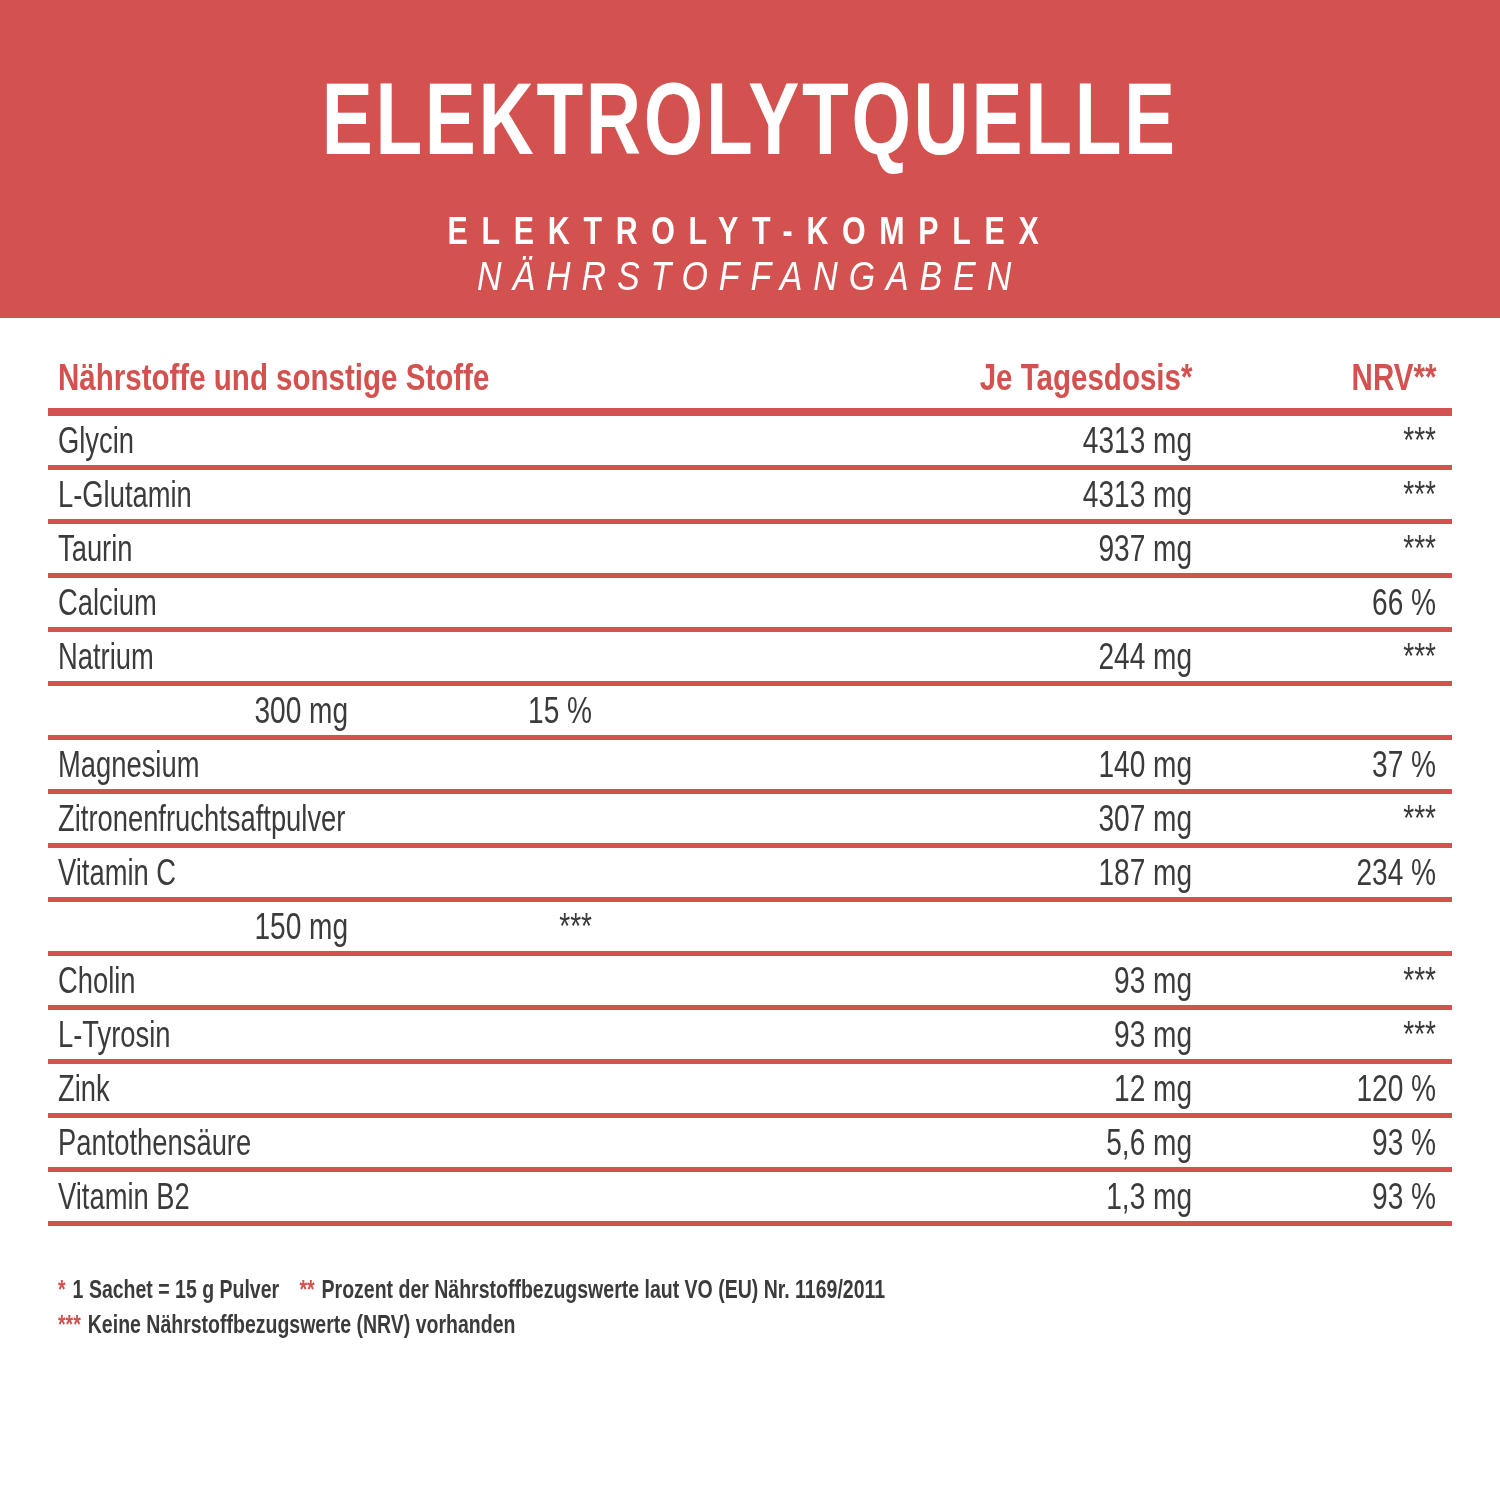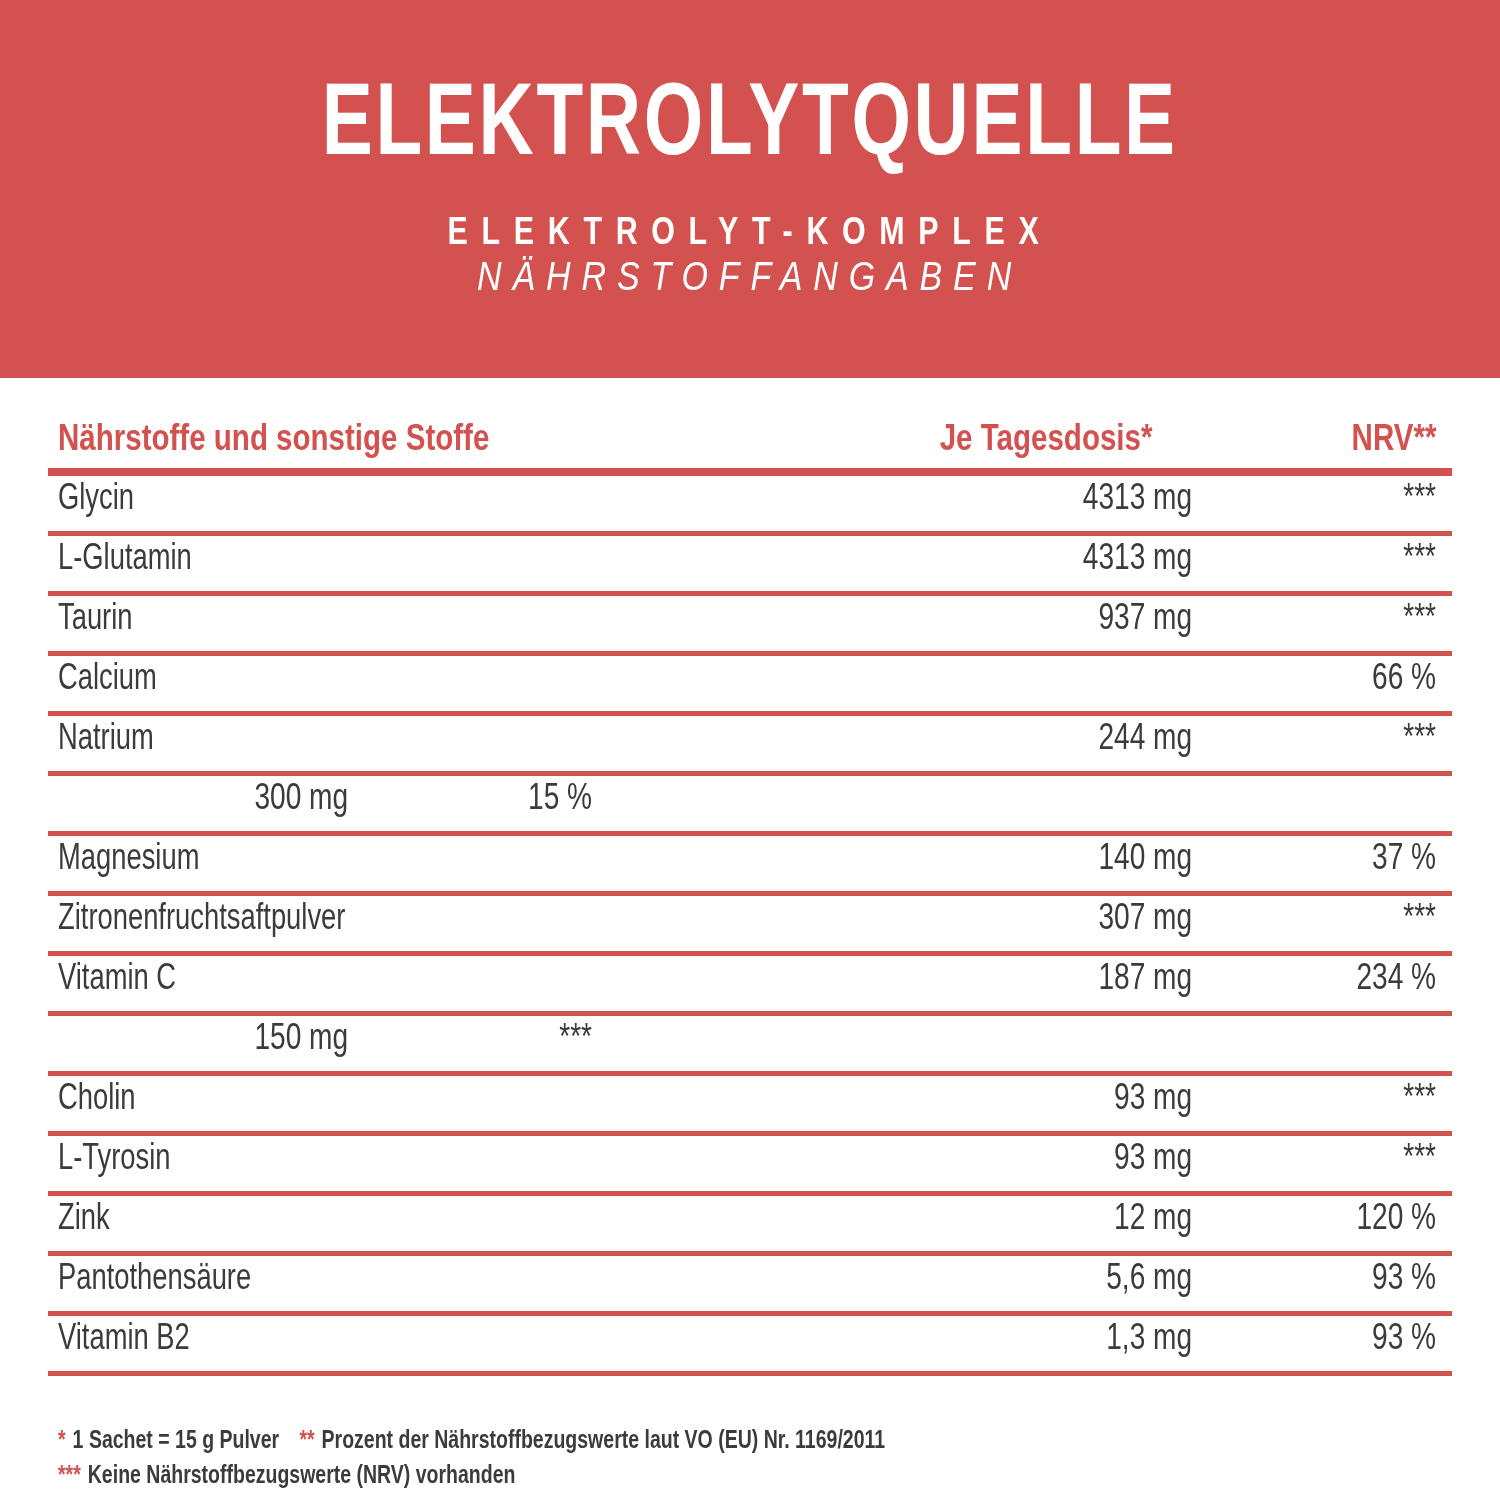--- a/index.html
+++ b/index.html
@@ -10,21 +10,21 @@
   * { margin: 0; padding: 0; box-sizing: border-box; }
   html, body {
     width: 1500px; height: 1500px;
     background: var(--bg);
     font-family: "Liberation Sans", sans-serif;
     overflow: hidden;
   }
 
   
   .banner {
-    width: 1500px; height: 378px;
+    width: 1500px; height: 318px;
     background: var(--accent);
     text-align: center;
     padding-top: 68px;
   }
   .banner .title {
     display: inline-block;
     color: #ffffff;
     font-size: 102px;
     font-weight: 700;
     line-height: 1.0;
@@ -62,29 +62,29 @@
     width: 1404px;
   }
   .thead {
     height: 90px;
     display: flex;
     align-items: flex-end;
     padding-bottom: 9px;
     color: var(--accent);
     font-weight: 700;
     font-size: 36px;
-    gap: 40px;
   }
   .rule-thick {
     height: 8px;
     background: var(--accent);
   }
   .row {
-    height: 60px;
+    height: 54px;
     display: flex;
+    align-items: center;
     border-bottom: 5px solid var(--accent);
     color: var(--ink);
     font-size: 36px;
     font-weight: 400;
   }
   .col-name  { flex: 1 1 auto; padding-left: 10px; overflow: visible; white-space: nowrap; }
   .col-dose  { flex: 0 0 300px; text-align: right; white-space: nowrap; }
   .col-nrv   { flex: 0 0 260px; text-align: right; padding-right: 16px; white-space: nowrap; }
 
   .cond-l {

